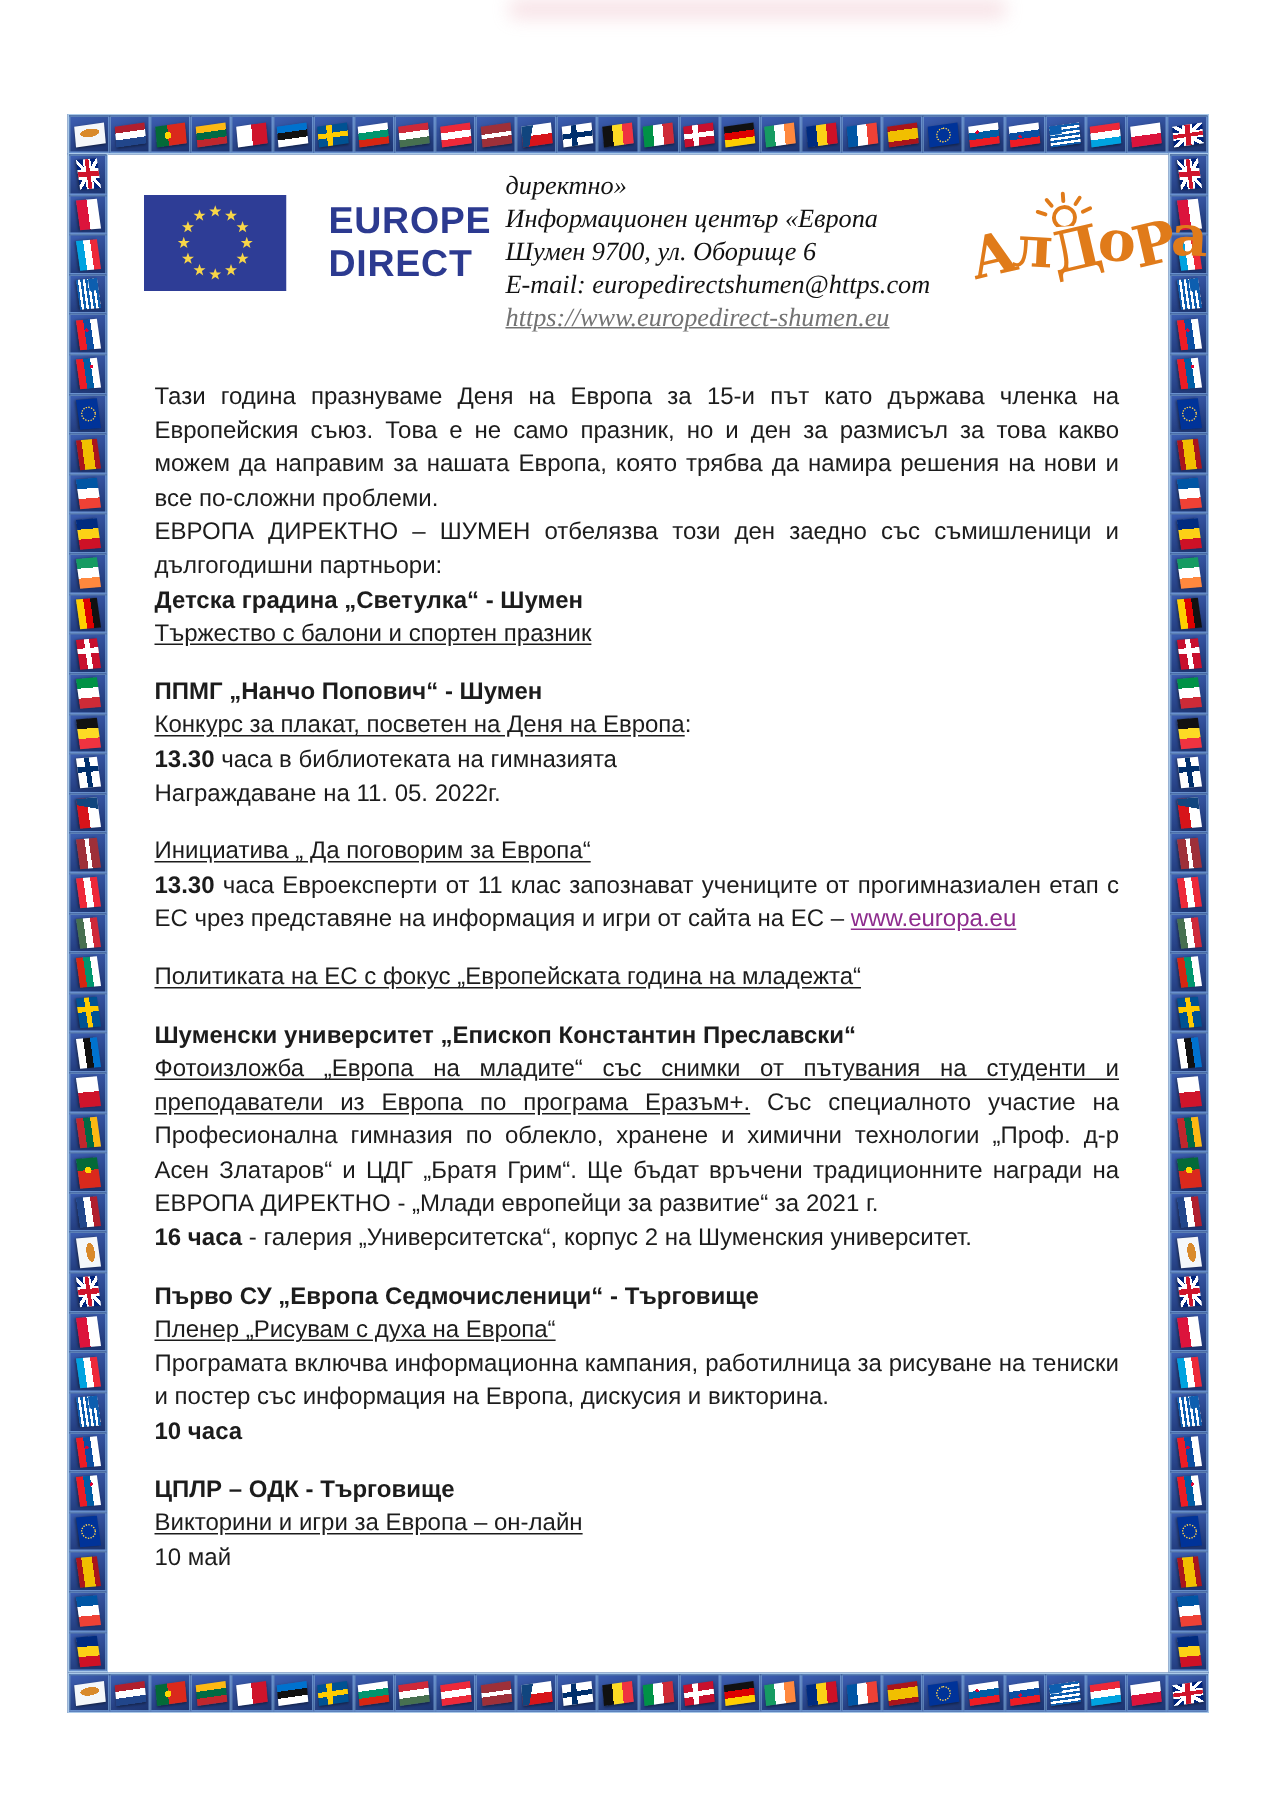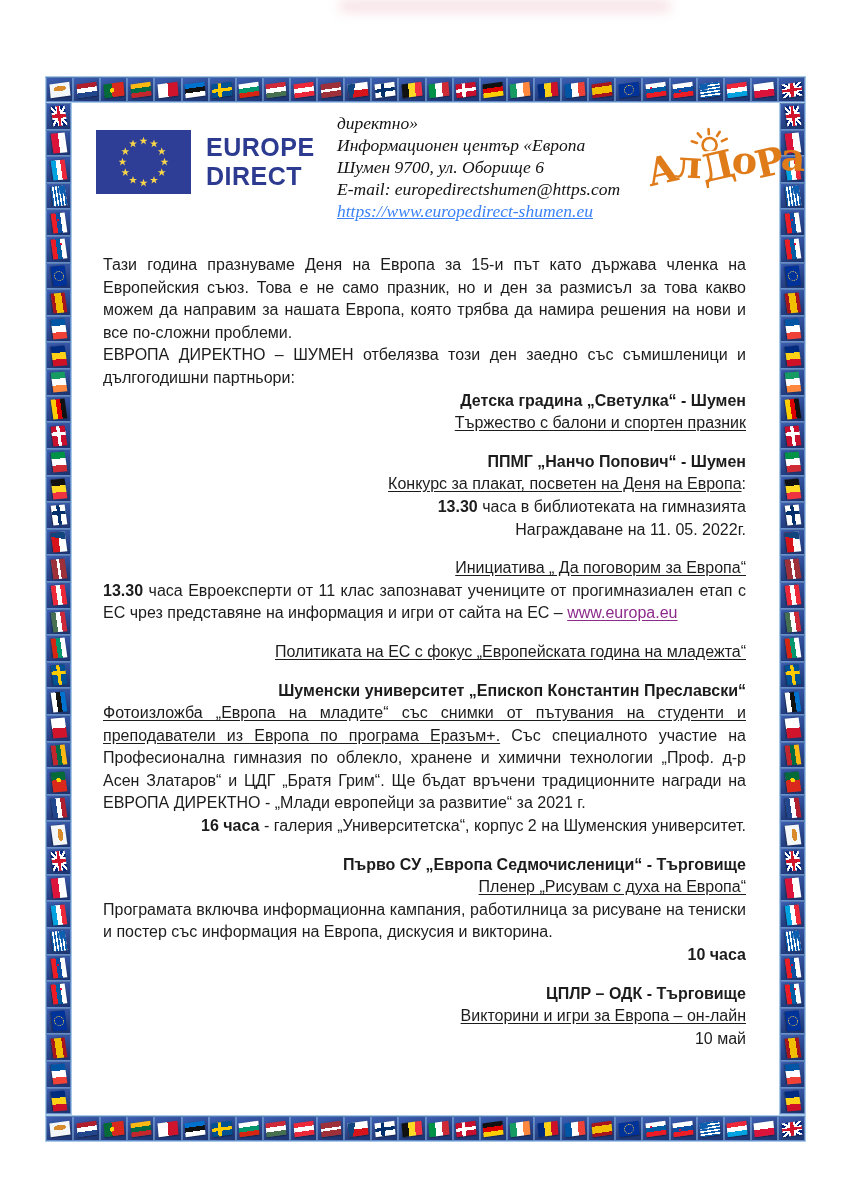--- a/index.html
+++ b/index.html
@@ -48,36 +48,36 @@
   .f-uk{background:
     linear-gradient(transparent 41%,#cf142b 41% 59%,transparent 59%),
     linear-gradient(90deg,transparent 41%,#cf142b 41% 59%,transparent 59%),
     linear-gradient(transparent 32%,#fff 32% 68%,transparent 68%),
     linear-gradient(90deg,transparent 33%,#fff 33% 67%,transparent 67%),
     linear-gradient(38deg,transparent 45%,#fff 45% 55%,transparent 55%),
     linear-gradient(-38deg,transparent 45%,#fff 45% 55%,transparent 55%),
     #00247d;}
   
   .scan-artifact{position:absolute;left:340px;top:0;width:330px;height:12px;background:#e8a7b4;filter:blur(6px);opacity:.35;}
-  .ed-logo{position:absolute;left:96px;top:130px;display:flex;align-items:center;gap:15px;}
+  .ed-logo{position:absolute;left:96px;top:130px;display:flex;align-items:center;gap:28px;}
   .ed-flag{width:95px;height:64px;display:block;}
   .ed-text{font-weight:bold;font-size:25px;line-height:29px;color:#2c3a90;letter-spacing:.5px;}
   .contact{position:absolute;left:337px;top:112px;width:330px;font-family:"Liberation Serif",serif;
            font-style:italic;font-size:17.5px;line-height:22px;color:#111;}
-  .hlink{color:#3b82f6;text-decoration:underline;cursor:pointer;}
+  .hlink{color:#737373;text-decoration:underline;cursor:pointer;}
   .aldora{position:absolute;left:646px;top:142px;width:130px;transform:rotate(-4deg);}
   .aldora-sun{position:absolute;left:44px;top:-15px;width:42px;height:24px;}
   .aldora-text{font-family:"DejaVu Serif",serif;font-weight:bold;font-size:38px;color:#e07b1a;
                letter-spacing:-2px;white-space:nowrap;}
   .aldora-text span{display:inline-block;}
   .aldora-text span:nth-child(odd){transform:rotate(-9deg) translateY(2px);}
   .aldora-text span:nth-child(even){transform:rotate(7deg) translateY(-2px);}
   
   .body-content{position:absolute;left:103px;top:254px;width:643px;font-size:16px;line-height:22.6px;color:#1c1c1c;}
-  .bl{margin:0;text-align:right;}
+  .bl{margin:0;}
   .gap{margin-top:16px;}
   .just{text-align:justify;}
   .b{font-weight:bold;}
   .u{text-decoration:underline;text-underline-offset:2px;}
   .elink{color:#8d2b8d;text-decoration:underline;text-underline-offset:2px;cursor:pointer;}
 </style>
 </head>
 <body>
 
 <div class="page">

